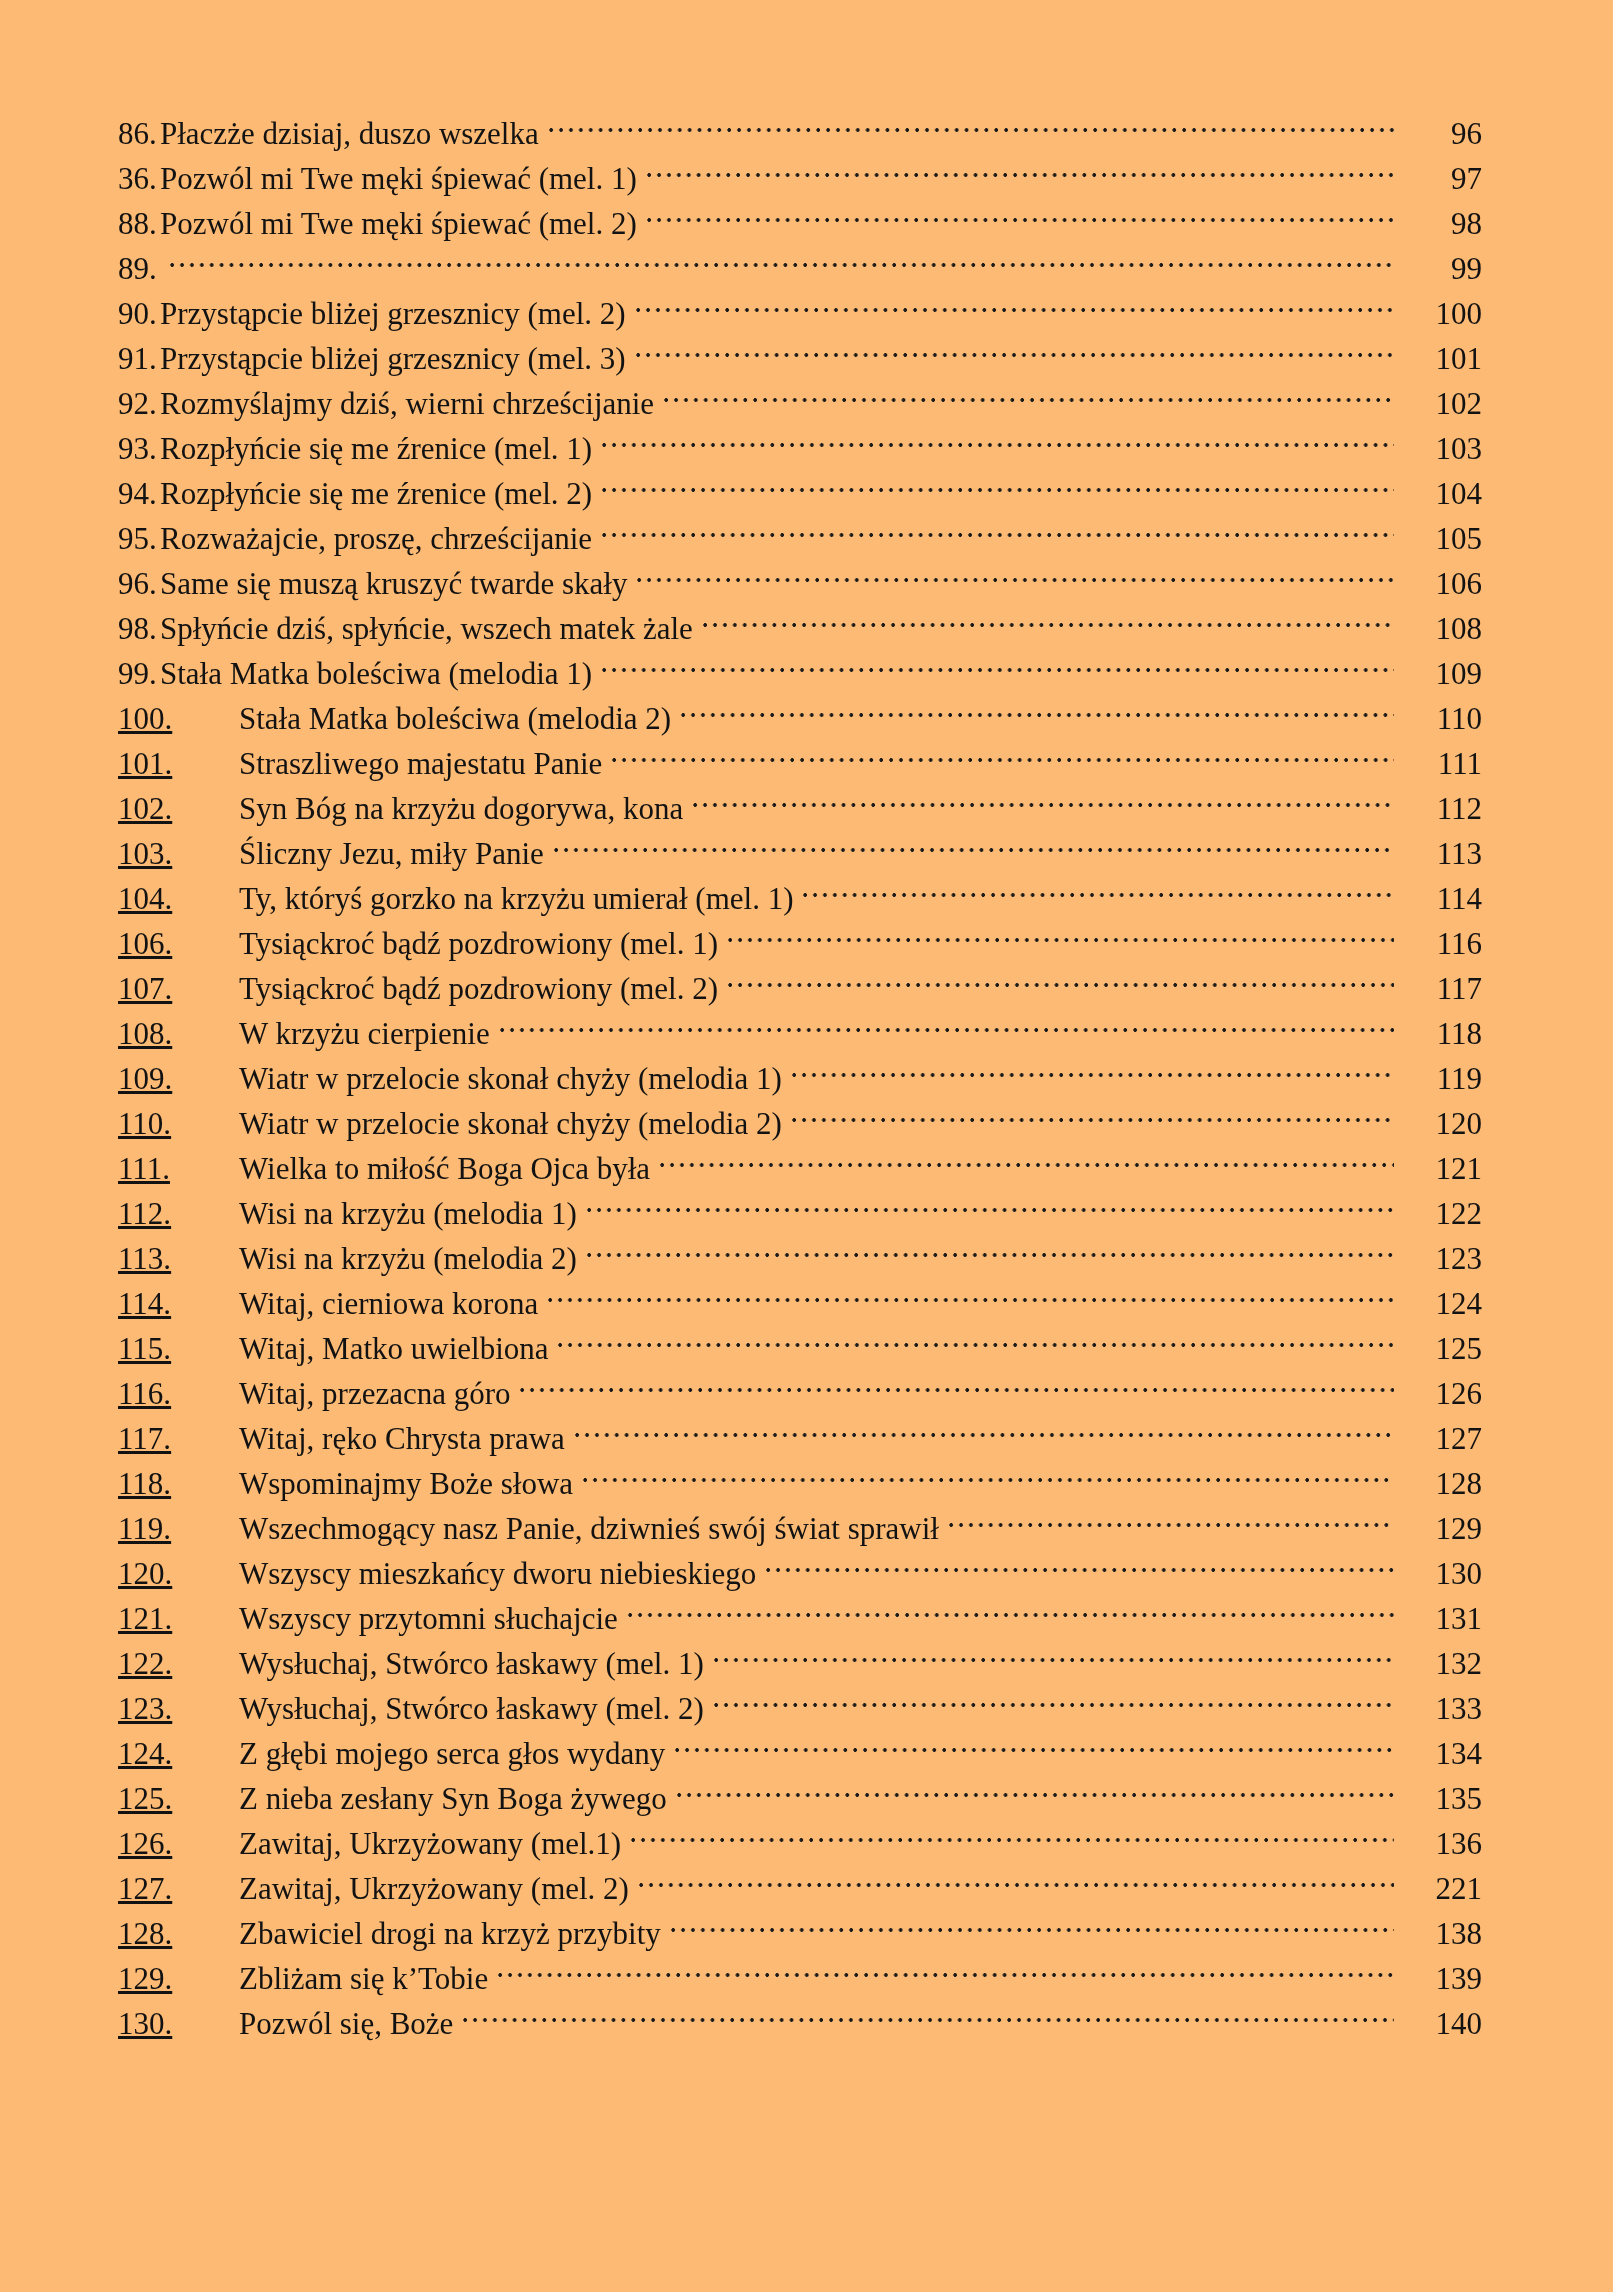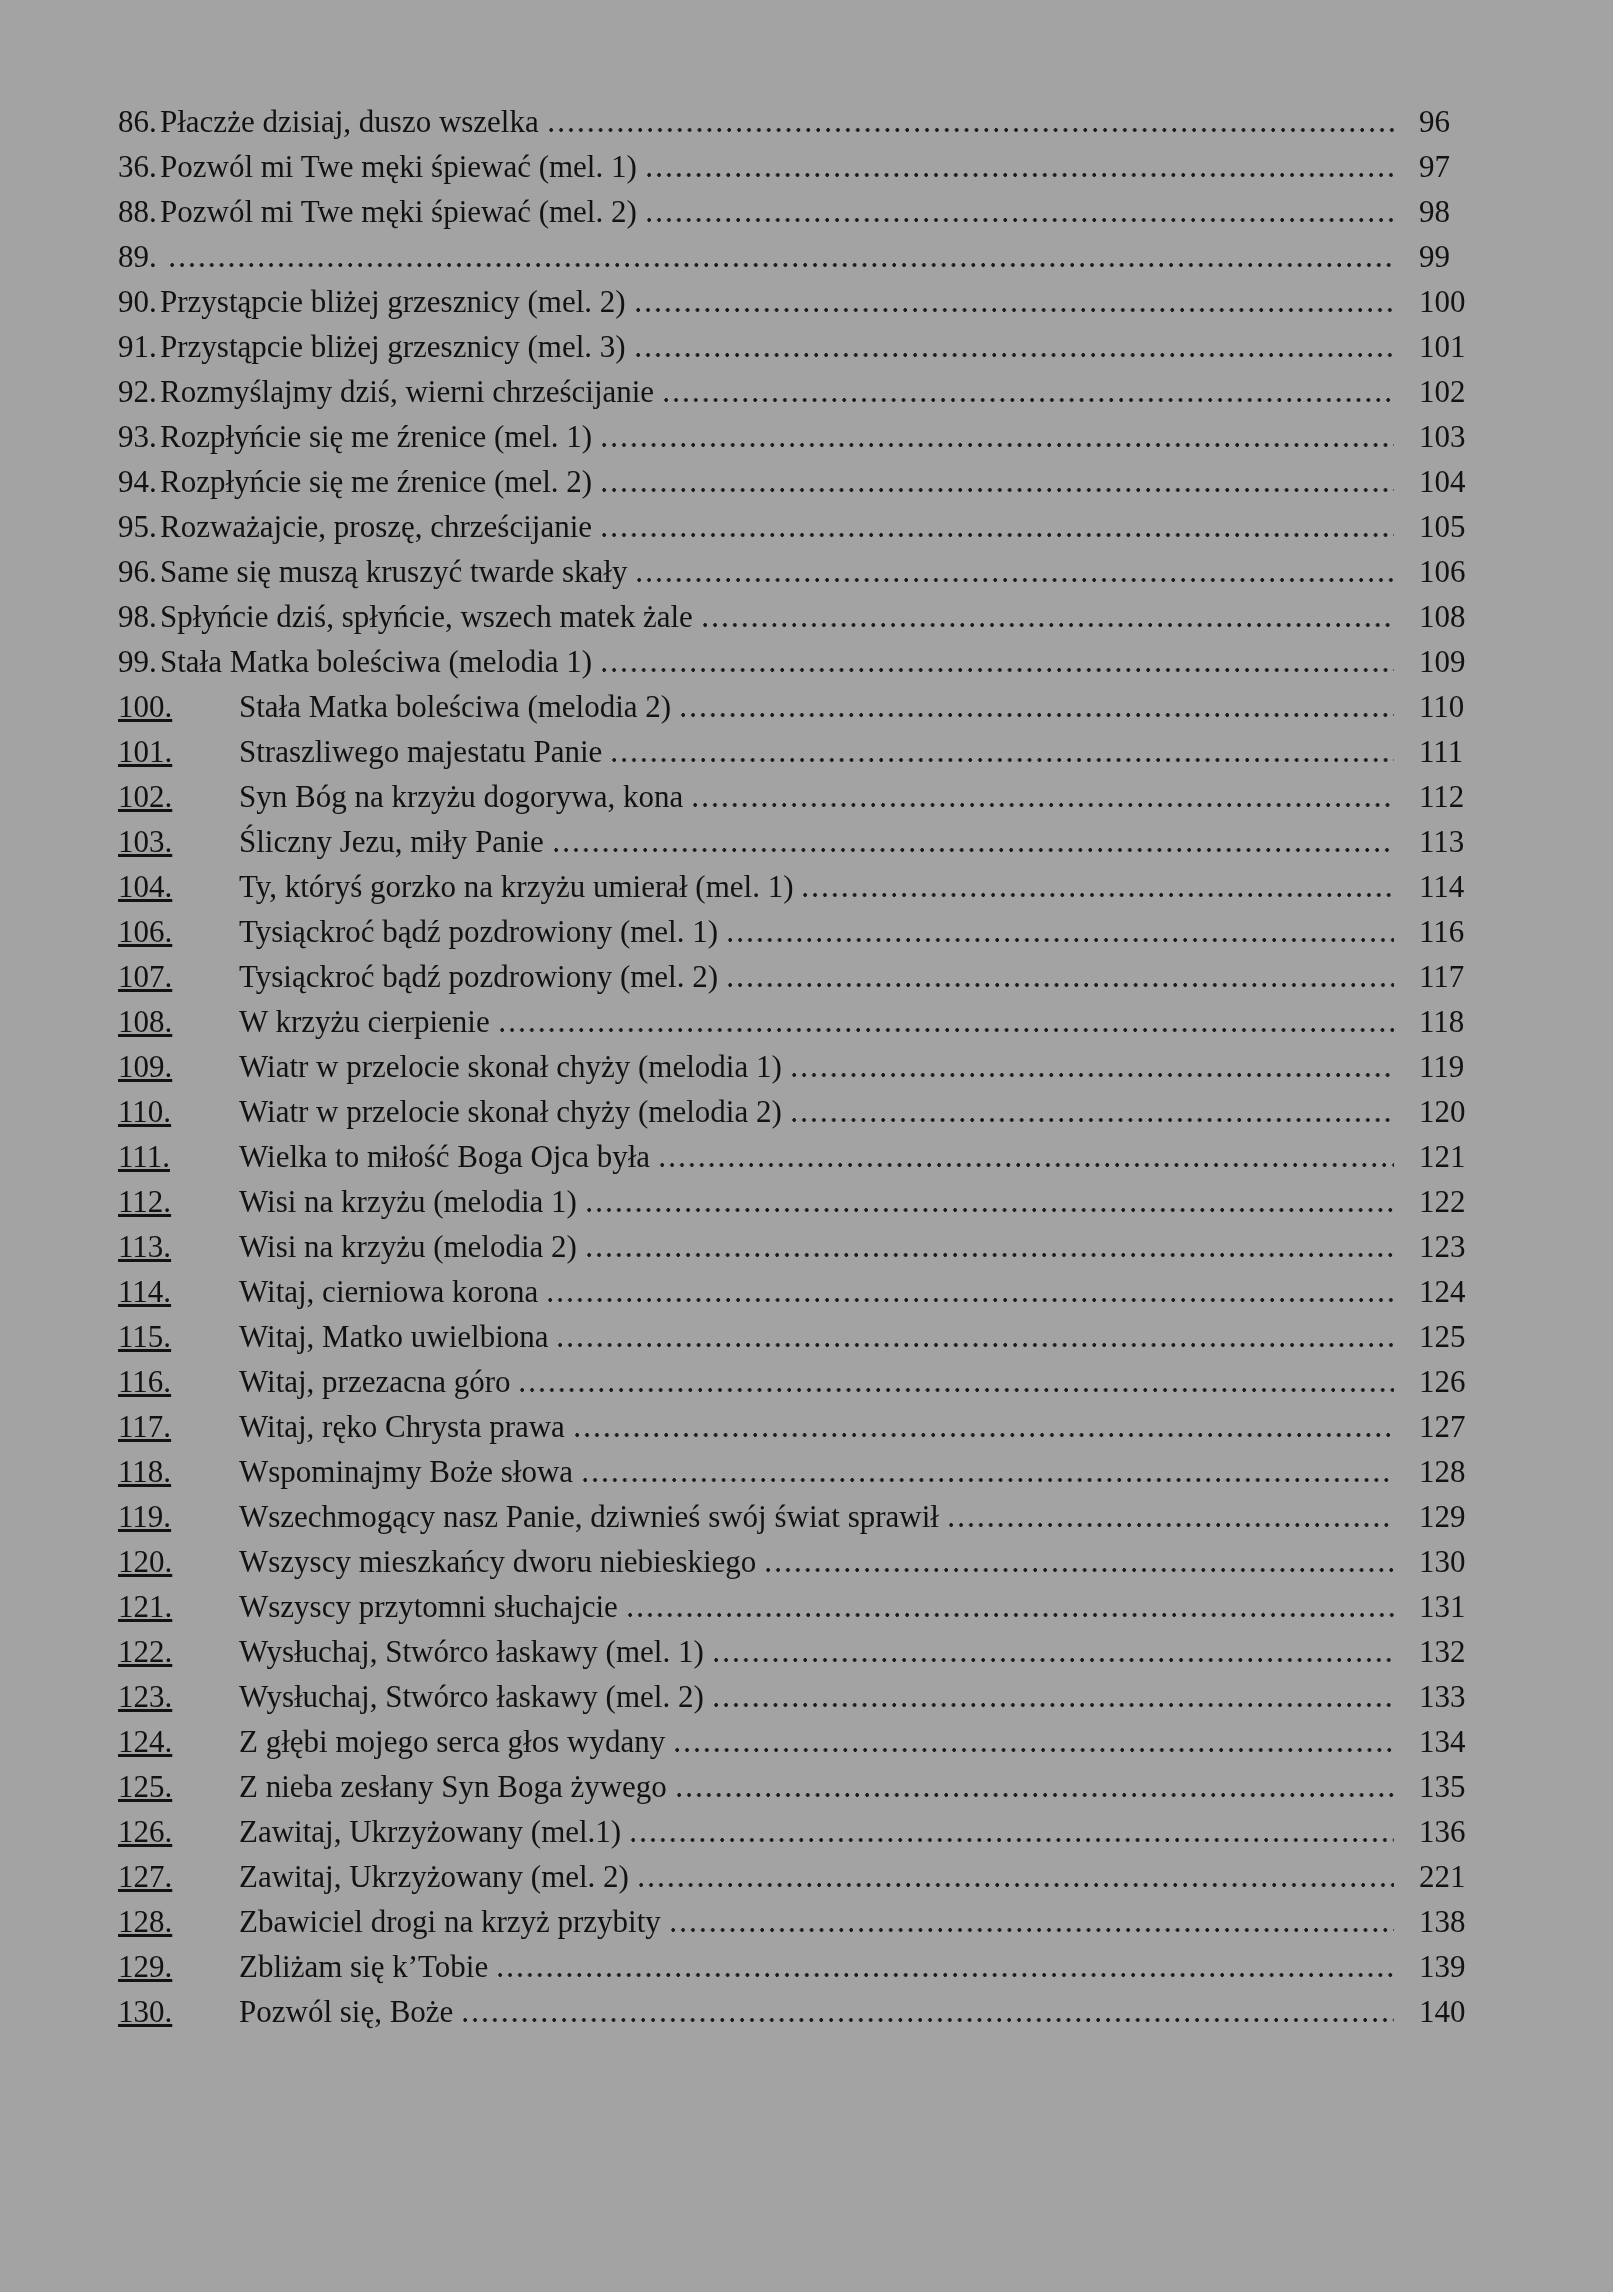--- a/index.html
+++ b/index.html
@@ -11,21 +11,21 @@
     width: 1614px;
     height: 2293px;
     position: relative;
     overflow: hidden;
     font-family: "Liberation Serif", serif;
     color: #121212;
   }
   .page {
     position: absolute;
     inset: 0;
-    background: #a3a3a3;
+    background: #fdba74;
   }
   .toc {
     position: absolute;
     left: 118px;
     top: 99px;
     width: 1364px; 
   }
   .row {
     display: flex;
     align-items: baseline;
@@ -52,21 +52,22 @@
     min-width: 0;
     background-image: radial-gradient(circle at 2.2px 31px, #1a1a1a 1.6px, rgba(0,0,0,0) 2.1px);
     background-size: 9.9px 45px;
     background-repeat: repeat-x;
   }
   .pageno {
     flex: 0 0 auto;
     width: 88px;        
     padding-left: 25px;
     box-sizing: border-box;
-    text-align: left;
+    text-align: right;
+    margin-top: 12px;
   }
 </style>
 </head>
 <body>
 
 <div class="page">
   <div class="toc">
   <div class="row">
     <span class="num">86.</span>
     <span class="title">Płaczże dzisiaj, duszo wszelka</span>

